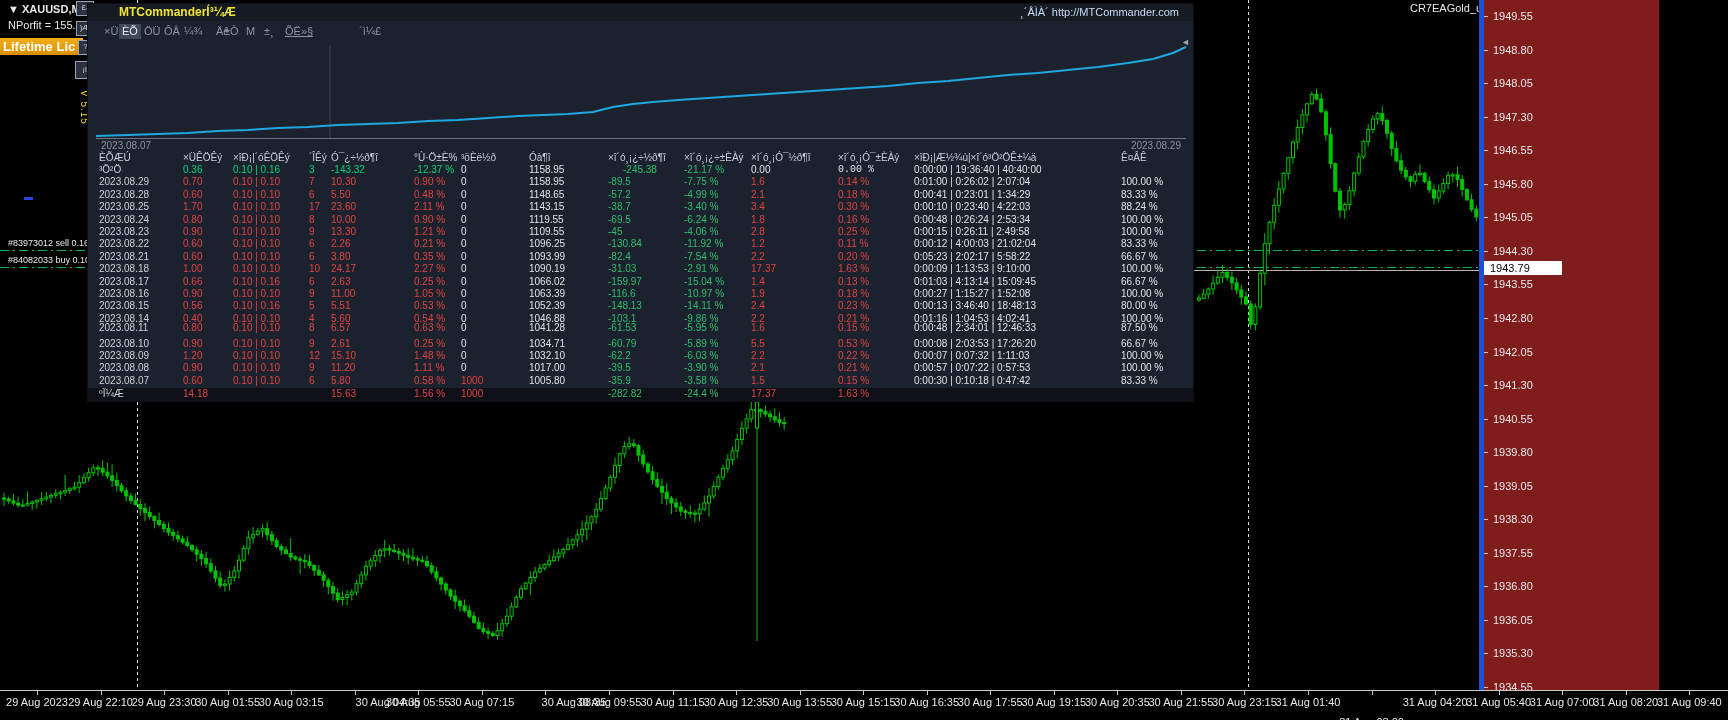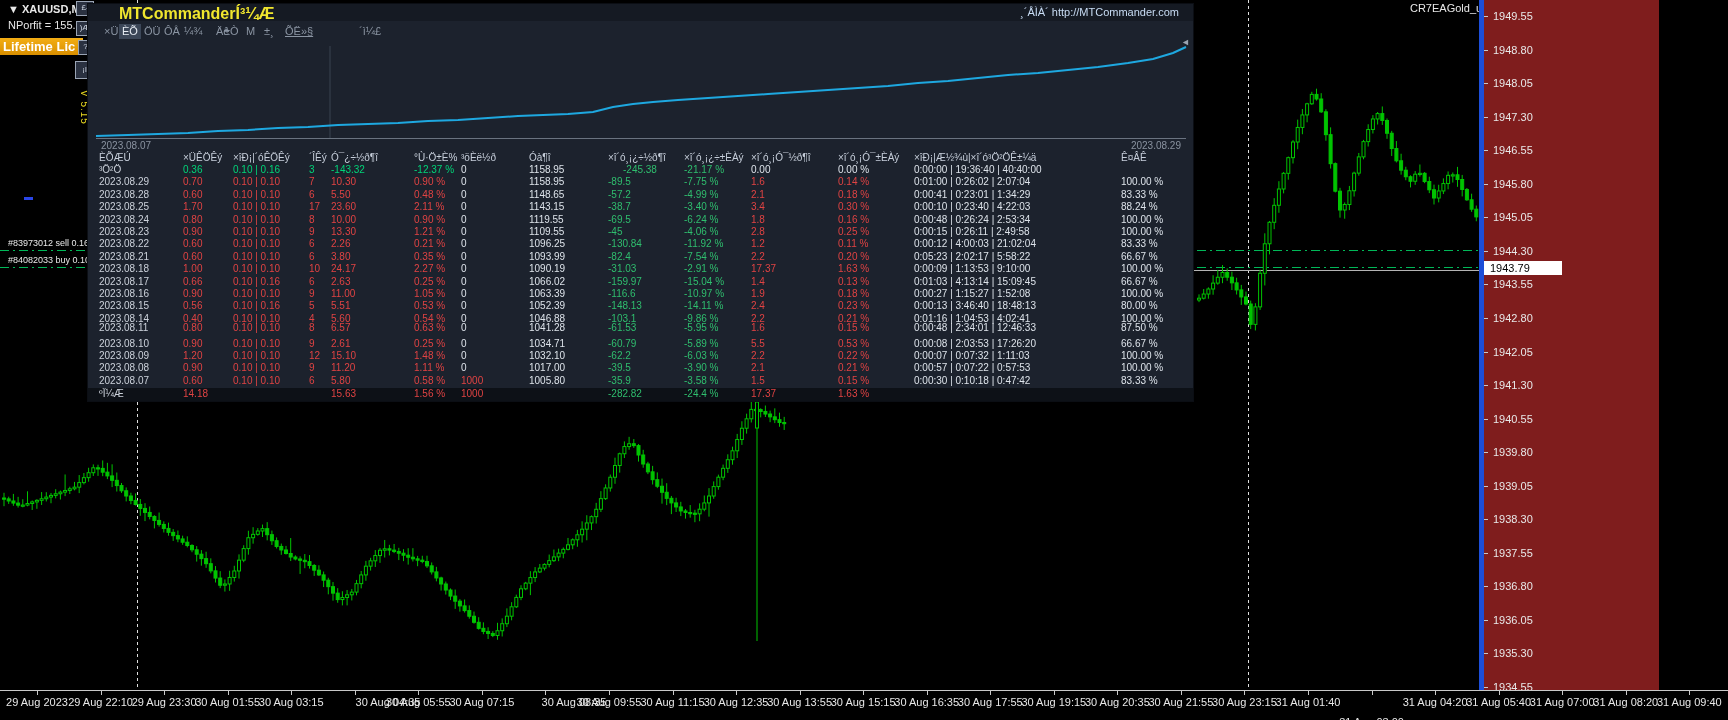--- a/index.html
+++ b/index.html
@@ -15,21 +15,21 @@
           overflow:hidden;white-space:nowrap;}
   .side-btn{width:16px;height:13px;background:#2a3140;border:1px solid #9aa4b4;color:#cdd5e0;
             font-size:8px;line-height:12px;text-align:center;overflow:hidden;}
   .version{left:79px;top:90px;color:#e8d820;font-size:10px;writing-mode:vertical-rl;letter-spacing:1px;}
   .trade-label{color:#e8e8e8;font-size:9px;white-space:nowrap;}
   .ea-name{top:2px;right:190px;color:#e8e8e8;font-size:11px;white-space:nowrap;}
   
   .panel{left:87px;top:3px;width:1107px;height:399px;background:#1c222d;border:1px solid #0b0e14;
          box-sizing:border-box;}
   .panel-title{left:0;top:0;width:100%;height:17px;background:#151a23;}
-  .panel-title .t{position:absolute;left:8px;top:1px;color:#f0e62e;font-size:16px;font-weight:bold;white-space:nowrap;padding-left:23px;}
+  .panel-title .t{position:absolute;left:8px;top:1px;color:#f0e62e;font-size:12px;font-weight:bold;white-space:nowrap;padding-left:23px;}
   .panel-title .r{position:absolute;right:14px;top:2px;color:#c9ddf5;font-size:11px;white-space:nowrap;}
   .toolbar{left:0;top:17px;width:100%;height:21px;}
   .tab{position:absolute;top:3px;height:15px;line-height:15px;color:#8b95a3;font-size:11px;
        padding:0 3px;white-space:nowrap;}
   .tab.sel{background:#3c4758;color:#e8edf4;}
   .eq-dates{color:#8a93a0;font-size:10px;}
   .thead span,.trow span{position:absolute;font-size:10px;line-height:12px;white-space:nowrap;}
   .thead{left:0;width:100%;height:12px;}
   .thead span{color:#c7cfdb;}
   .trow{left:0;width:100%;height:12.4px;}
@@ -613,21 +613,21 @@
           <span style="left: 95px; color: rgb(0, 212, 120);">0.36</span>
           <span style="left: 145px; color: rgb(0, 212, 120);">0.10 | 0.16</span>
           <span style="left: 221px; color: rgb(0, 212, 120);">3</span>
           <span style="left: 243px; color: rgb(0, 212, 120);">-143.32</span>
           <span style="left: 326px; color: rgb(0, 212, 120);">-12.37 %</span>
           <span style="left: 373px; color: rgb(221, 227, 234);">0</span>
           <span style="left: 441px; color: rgb(221, 227, 234);">1158.95</span>
           <span style="left: 520px; color: rgb(47, 190, 110); margin-left: 15px;">-245.38</span>
           <span style="left: 596px; color: rgb(47, 190, 110);">-21.17 %</span>
           <span style="left: 663px; color: rgb(221, 227, 234);">0.00</span>
-          <span style="left: 750px; color: rgb(221, 227, 234);">0.00 %</span>
+          <span style="left: 750px; color: rgb(221, 227, 234); font-family: Liberation Mono, monospace;">0.00 %</span>
           <span style="left: 826px; color: rgb(221, 227, 234);">0:00:00 | 19:36:40 | 40:40:00</span>
         </div>
         <div class="abs trow" style="top: 12.4px;">
           <span style="left: 11px; color: rgb(204, 210, 219);">2023.08.29</span>
           <span style="left: 95px; color: rgb(224, 67, 67);">0.70</span>
           <span style="left: 145px; color: rgb(224, 67, 67);">0.10 | 0.10</span>
           <span style="left: 221px; color: rgb(224, 67, 67);">7</span>
           <span style="left: 243px; color: rgb(224, 67, 67);">10.30</span>
           <span style="left: 326px; color: rgb(224, 67, 67);">0.90 %</span>
           <span style="left: 373px; color: rgb(221, 227, 234);">0</span>

